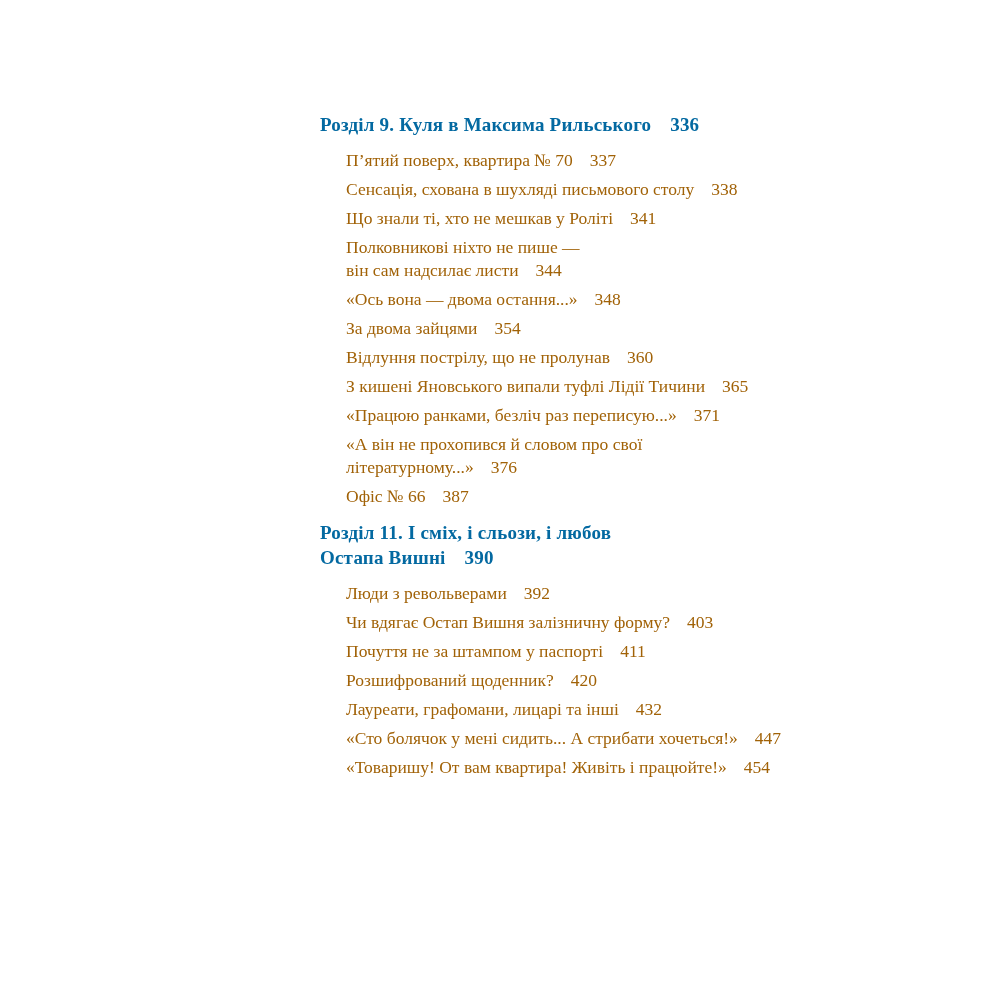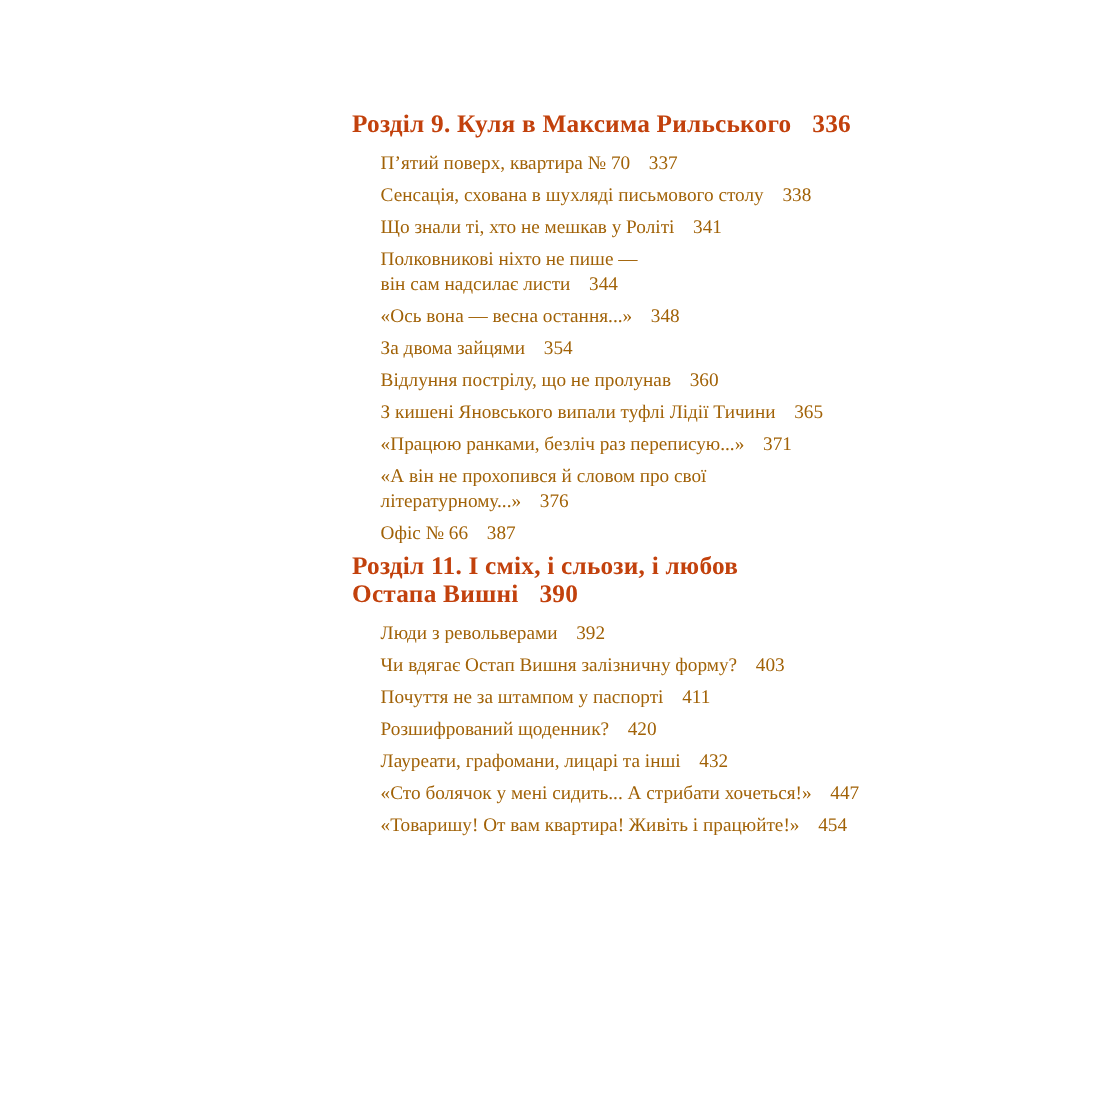--- a/index.html
+++ b/index.html
@@ -14,23 +14,23 @@
   .toc-page {
     position: absolute;
     left: 320px;
     top: 100px;
     width: 500px;
   }
   .toc-section {
     margin: 0 0 2px 0;
   }
   .chapter {
-    margin: 0 0 12px 0;
-    color: #c2410c;
-    font-size: 23px;
+    margin: 12px 0 12px 0;
+    color: #0369a1;
+    font-size: 19px;
     line-height: 25px;
     font-weight: 700;
     letter-spacing: 0.2px;
   }
   .entry {
     margin: 0 0 6px 26px;
     color: #a16207;
     font-size: 17.5px;
     line-height: 23px;
     font-weight: 400;
@@ -47,21 +47,21 @@
 <body>
 
 <main class="toc-page">
 
   <section class="toc-section">
     <h2 class="chapter"><span>Розділ 9. Куля в Максима Рильського</span><span class="pg">336</span></h2>
     <div class="entry"><span>П’ятий поверх, квартира № 70</span><span class="pg">337</span></div>
     <div class="entry"><span>Сенсація, схована в шухляді письмового столу</span><span class="pg">338</span></div>
     <div class="entry"><span>Що знали ті, хто не мешкав у Роліті</span><span class="pg">341</span></div>
     <div class="entry"><span>Полковникові ніхто не пише —</span><br><span>він сам надсилає листи</span><span class="pg">344</span></div>
-    <div class="entry"><span>«Ось вона — весна остання...»</span><span class="pg">348</span></div>
+    <div class="entry"><span>«Ось вона — двома остання...»</span><span class="pg">348</span></div>
     <div class="entry"><span>За двома зайцями</span><span class="pg">354</span></div>
     <div class="entry"><span>Відлуння пострілу, що не пролунав</span><span class="pg">360</span></div>
   </section>
 
   <section class="toc-section">
     <div class="entry"><span>З кишені Яновського випали туфлі Лідії Тичини</span><span class="pg">365</span></div>
     <div class="entry"><span>«Працюю ранками, безліч раз переписую...»</span><span class="pg">371</span></div>
     <div class="entry"><span>«А він не прохопився й словом про свої</span><br><span>літературному...»</span><span class="pg">376</span></div>
     <div class="entry"><span>Офіс № 66</span><span class="pg">387</span></div>
   </section>

